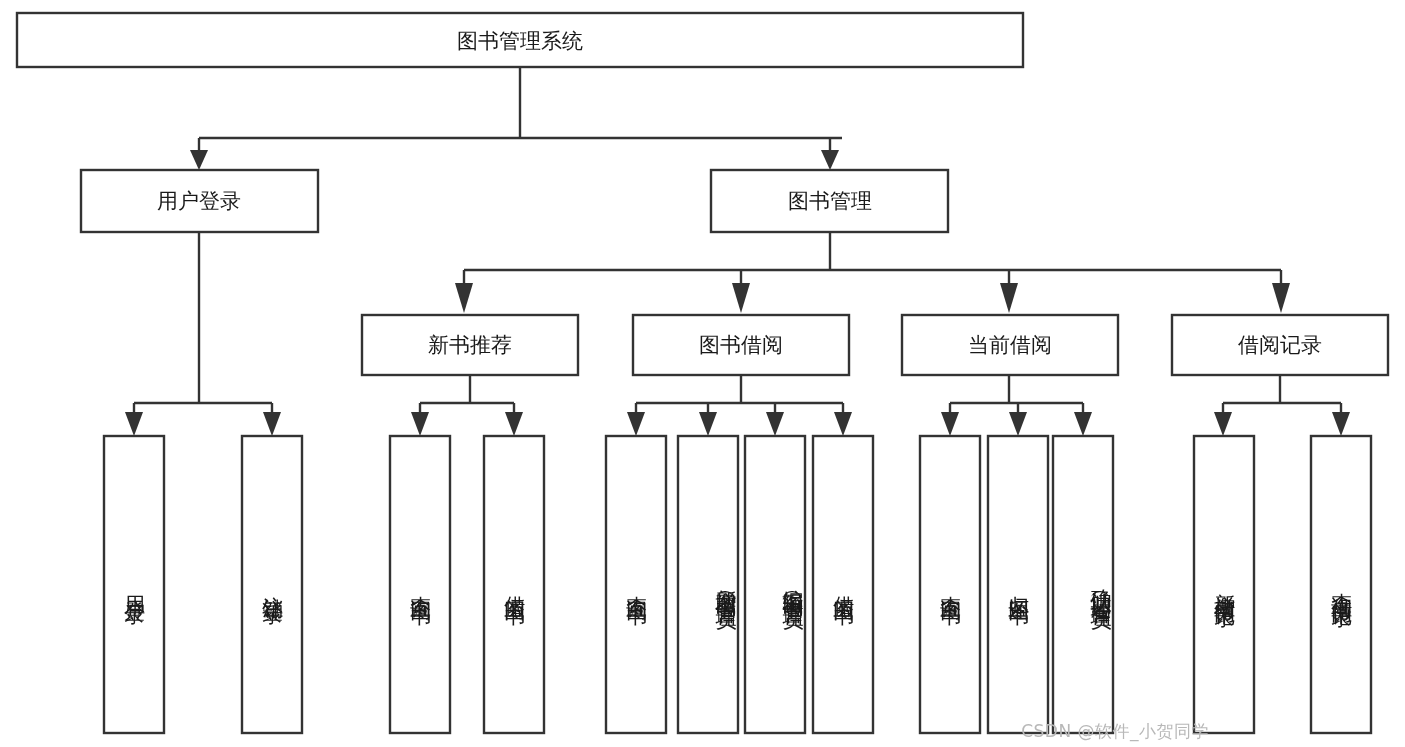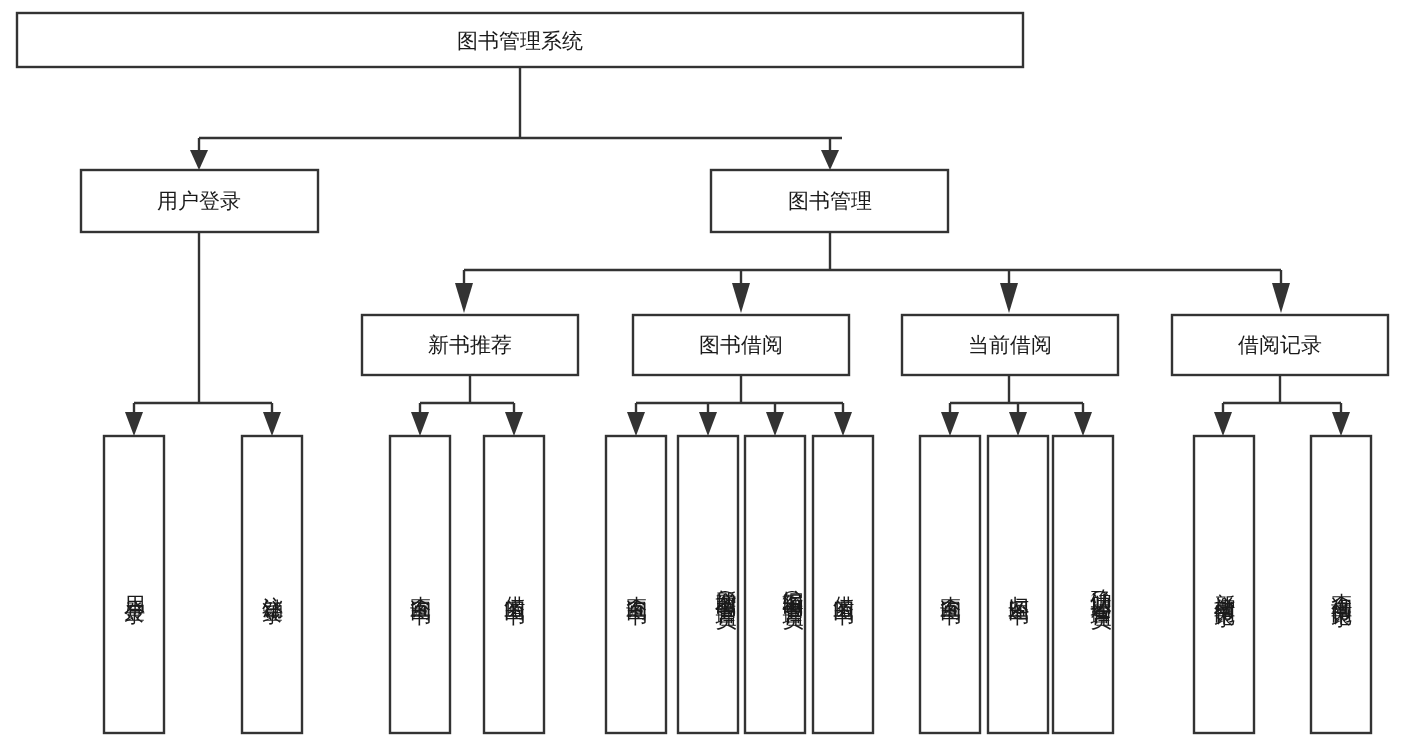--- a/index.html
+++ b/index.html
@@ -206,13 +206,14 @@
   <div class="leaf-label" style="left:606px; top:436px; width:60px; height:297px; align-content:center;">查询图书</div>
   <div class="leaf-label" style="left:678px; top:440px; width:60px; height:290px; align-content:start;">新增图书（管理员）</div>
   <div class="leaf-label" style="left:745px; top:440px; width:60px; height:290px; align-content:start;">编辑图书（管理员）</div>
   <div class="leaf-label" style="left:813px; top:436px; width:60px; height:297px; align-content:center;">借阅图书</div>
   <div class="leaf-label" style="left:920px; top:436px; width:60px; height:297px; align-content:center;">查询图书</div>
   <div class="leaf-label" style="left:988px; top:436px; width:60px; height:297px; align-content:center;">归还图书</div>
   <div class="leaf-label" style="left:1053px; top:440px; width:60px; height:290px; align-content:start;">确认归还（管理员）</div>
   <div class="leaf-label" style="left:1194px; top:436px; width:60px; height:297px; align-content:center;">新增借阅记录</div>
   <div class="leaf-label" style="left:1311px; top:436px; width:60px; height:297px; align-content:center;">查询借阅记录</div>
 
+  <div class="watermark">CSDN @软件_小贺同学</div>
 </div>
 
 </body></html>

